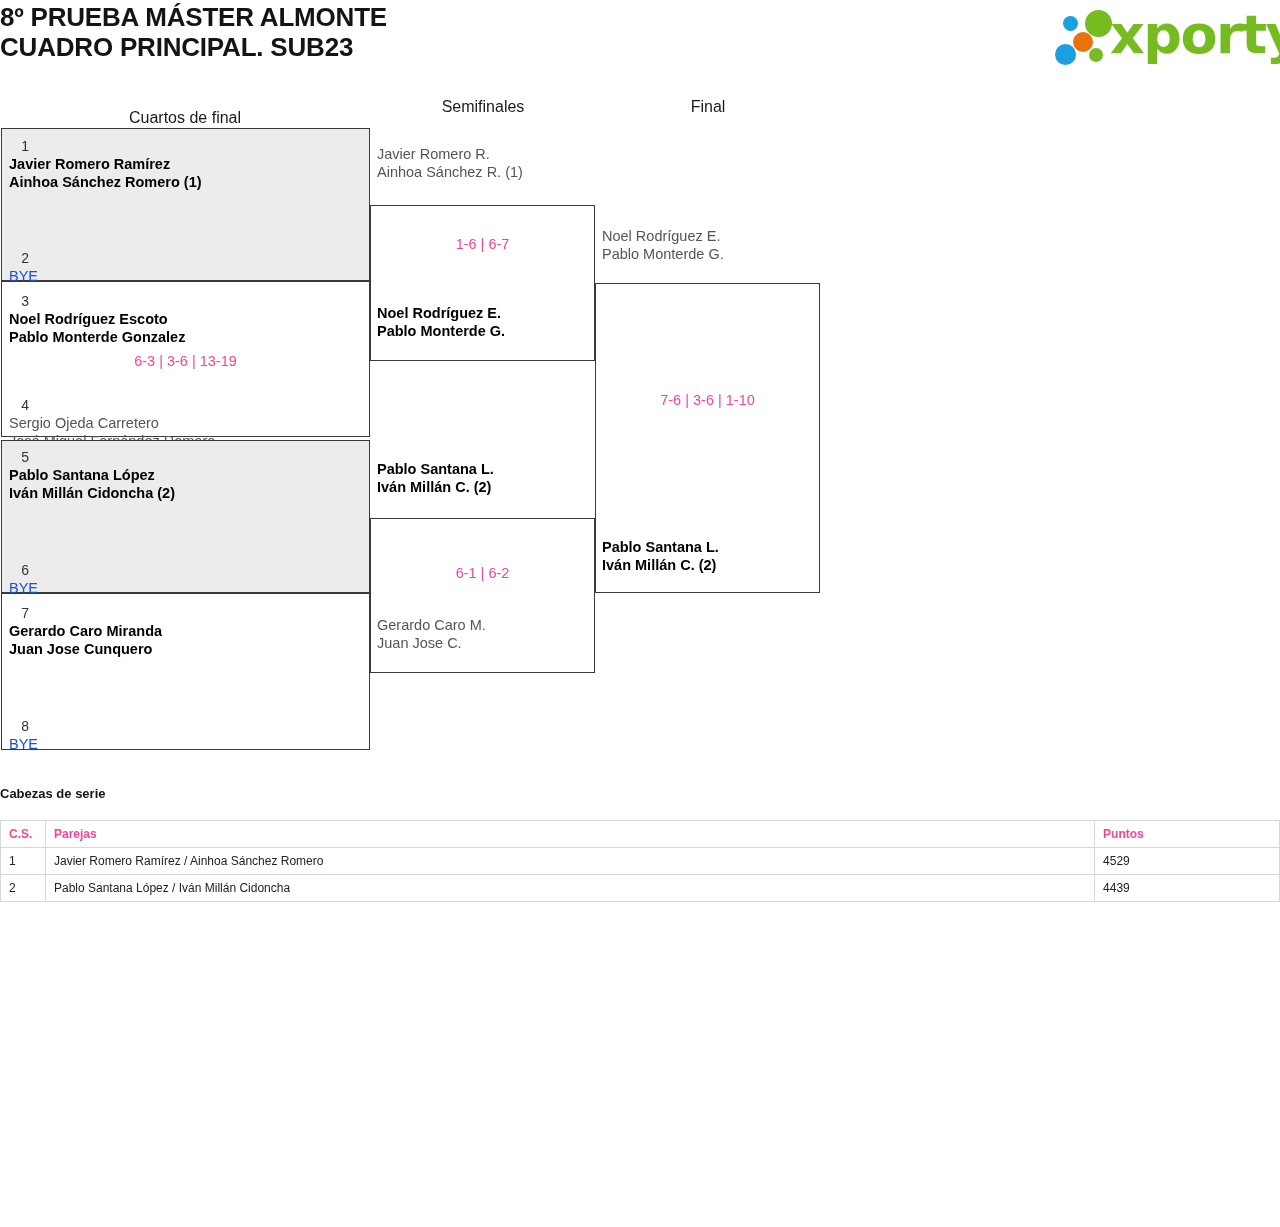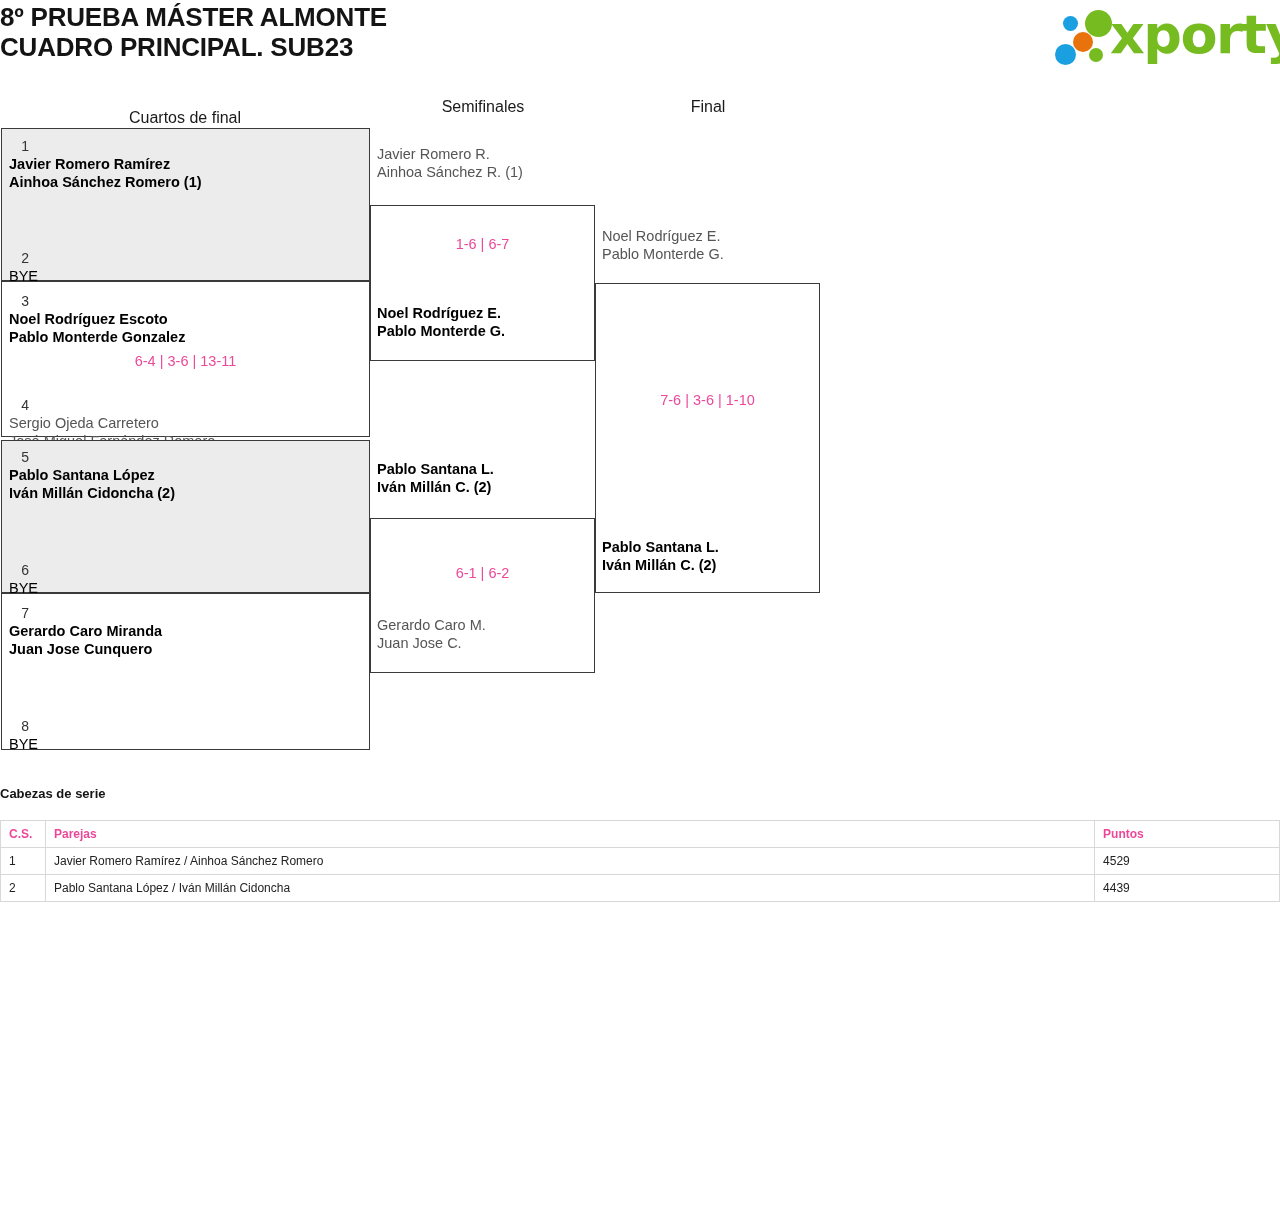--- a/index.html
+++ b/index.html
@@ -79,21 +79,21 @@
     position: absolute;
     left: 0; top: 0;
     width: 20px;
     text-align: right;
     font-size: 14px;
     color: #333;
   }
   .entry .names { margin-left: 28px; }
   .win  { color: #000000; font-weight: bold; }
   .lose { color: #555; font-weight: normal; }
-  .bye  { color: #000000; font-weight: normal; }
+  .bye  { color: #1d4ed8; font-weight: normal; }
 
   .score {
     position: absolute;
     font-size: 14.5px;
     color: #ec4899;
     text-align: center;
     white-space: nowrap;
   }
 
   
@@ -167,21 +167,21 @@
     </div>
 
     <div class="box" style="left:1px; top:281px; width:369px; height:156px;"></div>
     <div class="entry" style="left:9px; top:292px;">
       <span class="seedno">3</span>
       <span class="names">
         <div class="win">Noel Rodríguez Escoto</div>
         <div class="win">Pablo Monterde Gonzalez</div>
       </span>
     </div>
-    <div class="score" style="left:1px; top:353px; width:369px;">6-4 | 3-6 | 13-11</div>
+    <div class="score" style="left:1px; top:353px; width:369px;">6-3 | 3-6 | 13-19</div>
     <div class="entry" style="left:9px; top:396px;">
       <span class="seedno">4</span>
       <span class="names">
         <div class="lose">Sergio Ojeda Carretero</div>
         <div class="lose">José Miguel Fernández Romero</div>
       </span>
     </div>
 
     <div class="box shaded" style="left:1px; top:440px; width:369px; height:153px;"></div>
     <div class="entry" style="left:9px; top:448px;">

